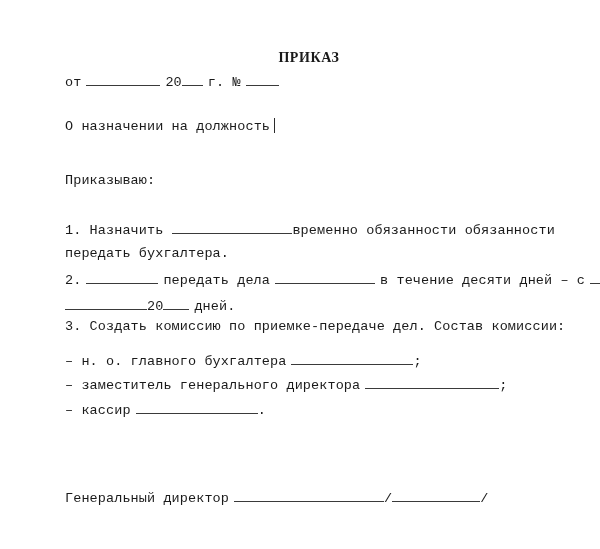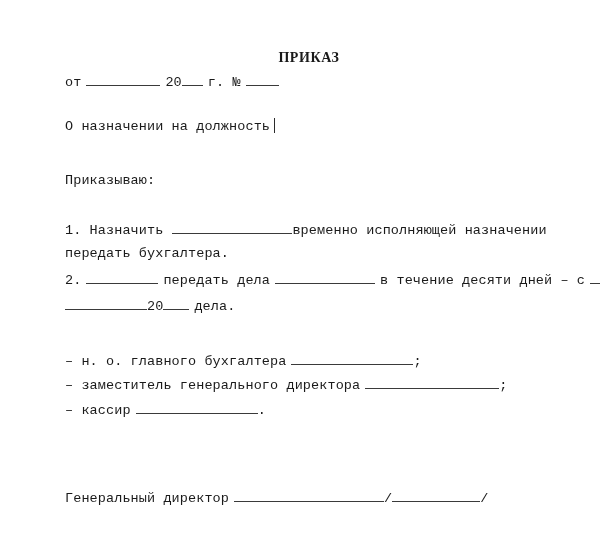--- a/index.html
+++ b/index.html
@@ -112,35 +112,38 @@
 
   <div class="row r-subject">
     <span>О назначении на должность</span><span class="caret"></span>
   </div>
 
   <div class="row r-order">
     <span>Приказываю:</span>
   </div>
 
   <div class="row r-item1a">
-    <span>1. Назначить</span><span class="sp-wide"></span><span class="blank b-appoint"></span><span>временно исполняющей назначении</span>
+    <span>1. Назначить</span><span class="sp-wide"></span><span class="blank b-appoint"></span><span>временно обязанности обязанности</span>
   </div>
 
   <div class="row r-item1b">
     <span>передать бухгалтера.</span>
   </div>
 
   <div class="row r-item2a">
     <span>2.</span><span class="sp"></span><span class="blank b-who"></span><span class="sp"></span><span>передать дела</span><span class="sp"></span><span class="blank b-towhom"></span><span class="sp"></span><span>в течение десяти дней – с</span><span class="sp"></span><span class="blank b-from"></span><span class="sp"></span><span>по</span><span class="sp"></span><span class="blank b-to"></span>
   </div>
 
   <div class="row r-item2b">
-    <span class="blank b-date2"></span><span>20</span><span class="blank b-year2"></span><span class="sp"></span><span>дела.</span>
+    <span class="blank b-date2"></span><span>20</span><span class="blank b-year2"></span><span class="sp"></span><span>дней.</span>
   </div>
 
+  <div class="row r-item3">
+    <span>3. Создать комиссию по приемке-передаче дел. Состав комиссии:</span>
+  </div>
 
   <div class="row r-member1">
     <span>– н. о. главного бухгалтера</span><span class="sp"></span><span class="blank b-m1"></span><span>;</span>
   </div>
 
   <div class="row r-member2">
     <span>– заместитель генерального директора</span><span class="sp"></span><span class="blank b-m2"></span><span>;</span>
   </div>
 
   <div class="row r-signature">

